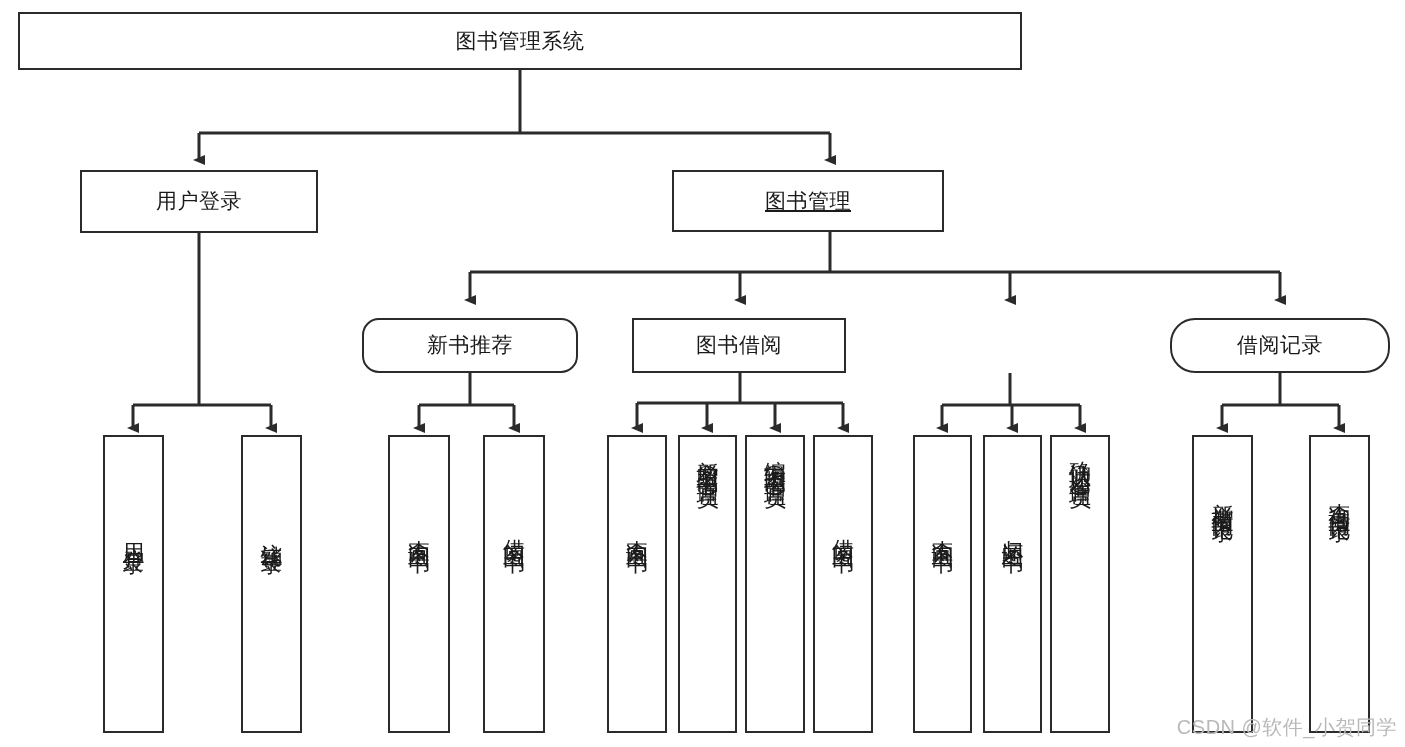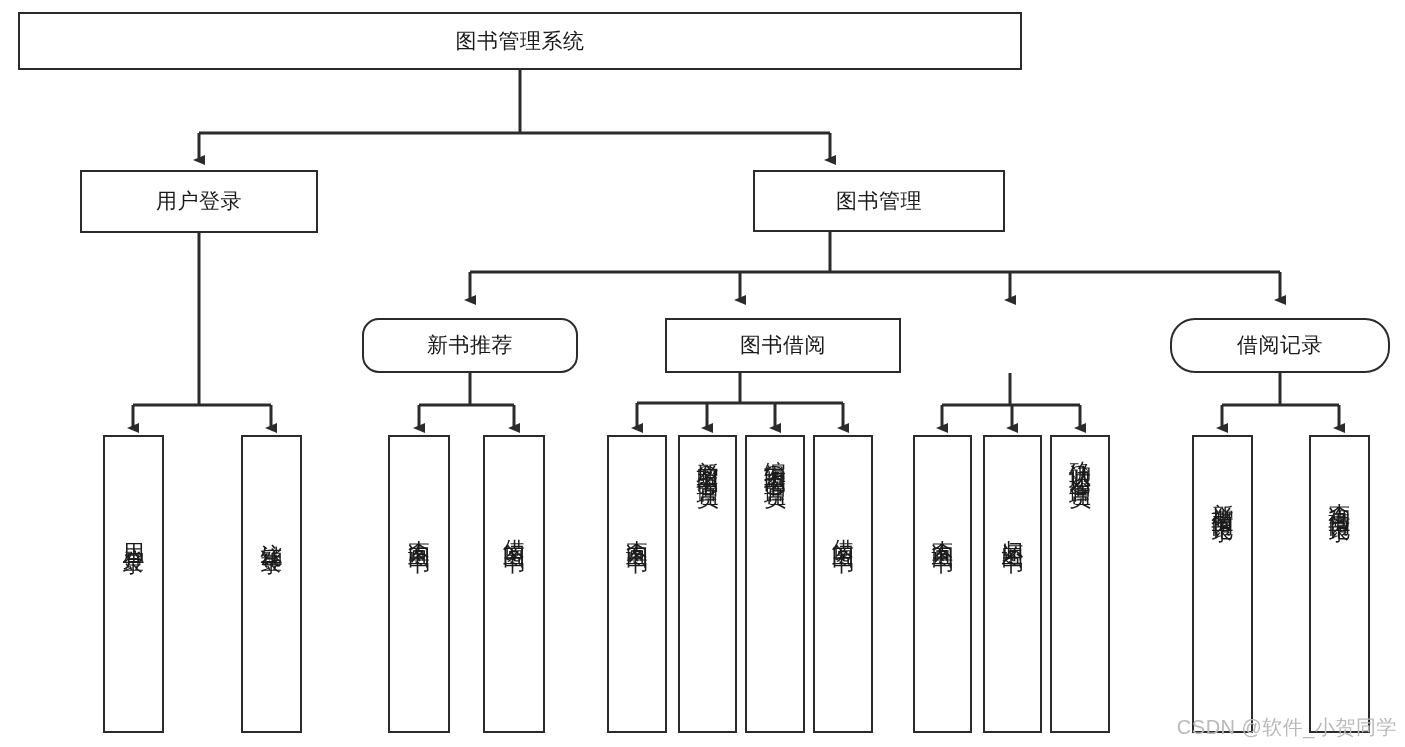--- a/index.html
+++ b/index.html
@@ -126,28 +126,28 @@
     </g>
   </svg>
 
   <div class="node horiz" style="left:18px; top:12px; width:1004px; height:58px;">
     <span class="lbl">图书管理系统</span>
   </div>
 
   <div class="node horiz" style="left:80px; top:170px; width:238px; height:63px;">
     <span class="lbl">用户登录</span>
   </div>
-  <div class="node horiz" style="left:753px; top:170px; width:252px; height:62px;">
+  <div class="node horiz" style="left:672px; top:170px; width:272px; height:62px;text-decoration:underline;">
     <span class="lbl">图书管理</span>
   </div>
 
   <div class="node horiz" style="left:362px; top:318px; width:216px; height:55px;border-radius:17px;">
     <span class="lbl">新书推荐</span>
   </div>
-  <div class="node horiz" style="left:665px; top:318px; width:236px; height:55px;">
+  <div class="node horiz" style="left:632px; top:318px; width:214px; height:55px;">
     <span class="lbl">图书借阅</span>
   </div>
   <div class="node horiz" style="left:1170px; top:318px; width:220px; height:55px;border-radius:25px;">
     <span class="lbl">借阅记录</span>
   </div>
 
   <div class="node vert" style="left:103px; top:435px; width:61px; height:298px; padding-top:88px;">
     <span class="lbl">用户登录</span>
   </div>
   <div class="node vert" style="left:241px; top:435px; width:61px; height:298px; padding-top:88px;">

